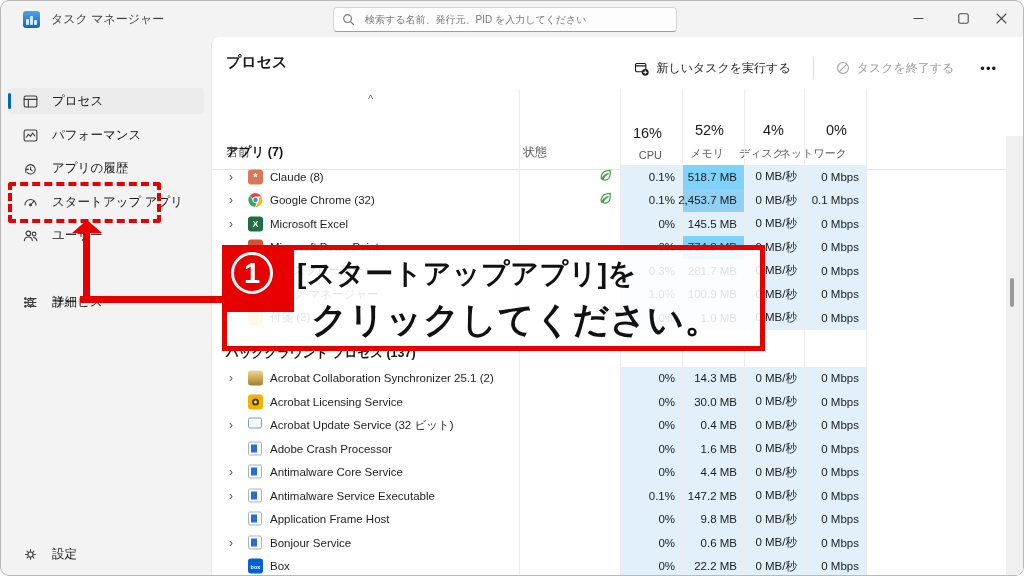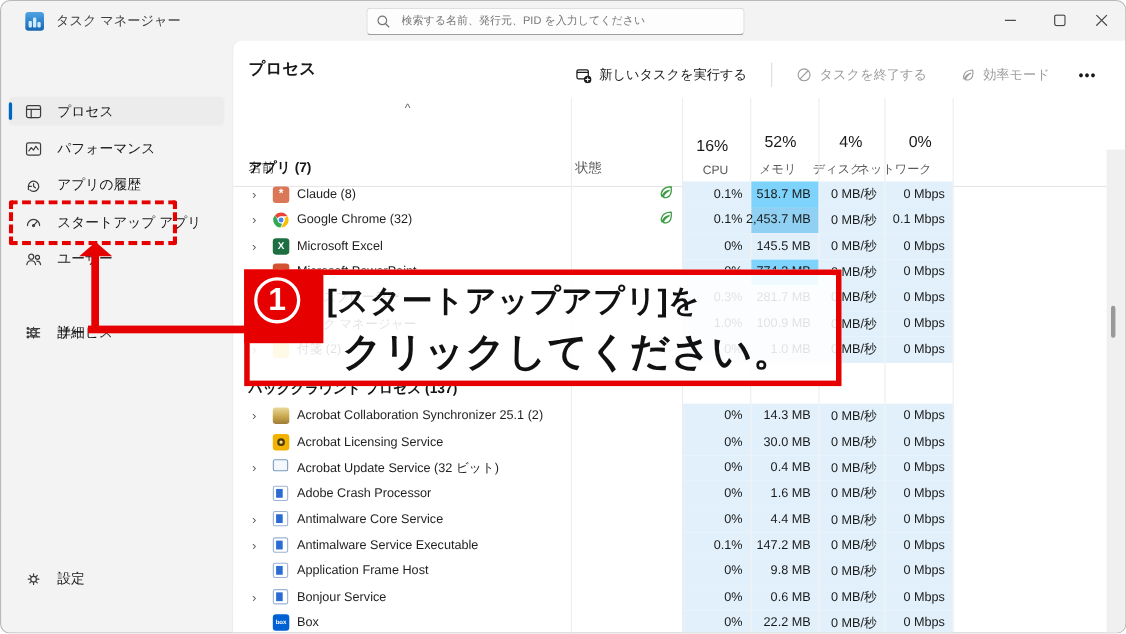--- a/index.html
+++ b/index.html
@@ -205,21 +205,21 @@
           <div class="nav-item" style="top: 252px;">
             <span class="nicon">
               <svg width="17" height="17" viewBox="0 0 20 20">
                 <circle cx="10" cy="10" r="3"></circle>
                 <path d="M10 4.3v2M10 13.7v2M4.3 10h2M13.7 10h2M6 6l1.4 1.4M12.6 12.6L14 14M14 6l-1.4 1.4M7.4 12.6L6 14"></path>
               </svg>
             </span>
             <span class="nlabel">サービス</span>
           </div>
         </div>
-      <div class="nav-item" style="top:476px;">
+      <div class="nav-item" style="top:504px;">
         <span class="nicon">
           <svg width="17" height="17" viewBox="0 0 20 20" style="stroke:#3d3d3d;fill:none;stroke-width:1.3;stroke-linecap:round;">
             <circle cx="10" cy="10" r="3"></circle>
             <path d="M10 4.3v2M10 13.7v2M4.3 10h2M13.7 10h2M6 6l1.4 1.4M12.6 12.6L14 14M14 6l-1.4 1.4M7.4 12.6L6 14"></path>
           </svg>
         </span>
         <span class="nlabel">設定</span>
       </div>
     </div>
 
@@ -235,26 +235,20 @@
           </svg>
           <span>新しいタスクを実行する</span>
         </div>
         <div class="tsep"></div>
         <div class="tbtn disabled">
           <svg width="14" height="14" viewBox="0 0 16 16">
             <circle cx="8" cy="8" r="6.2" fill="none" stroke="#9d9d9d" stroke-width="1.2"></circle>
             <line x1="3.8" y1="12.2" x2="12.2" y2="3.8" stroke="#9d9d9d" stroke-width="1.2"></line>
           </svg>
           <span>タスクを終了する</span>
-        </div>
-        <div class="tbtn disabled">
-          <svg width="14" height="14" viewBox="0 0 16 16">
-            <path d="M13 3C8 3 4.5 5 3.5 9c-.4 1.6 0 3 .5 3.5C5.5 9 8 7 11 6.5 8.5 8 6 10 5.3 13c.8.4 2.2.6 3.7.2 4-1 4.5-5.5 4-10.2z" fill="none" stroke="#9d9d9d" stroke-width="1.2" stroke-linejoin="round"></path>
-          </svg>
-          <span>効率モード</span>
         </div>
         <div class="more-dots">•••</div>
       </div>
 
       <div class="thead">
         <div class="sort-chevron">^</div>
         <div class="h-name">名前</div>
         <div class="h-status">状態</div>
         <div class="ucol" style="right:345px;width:60px;">
           <span class="pct">16%</span>

